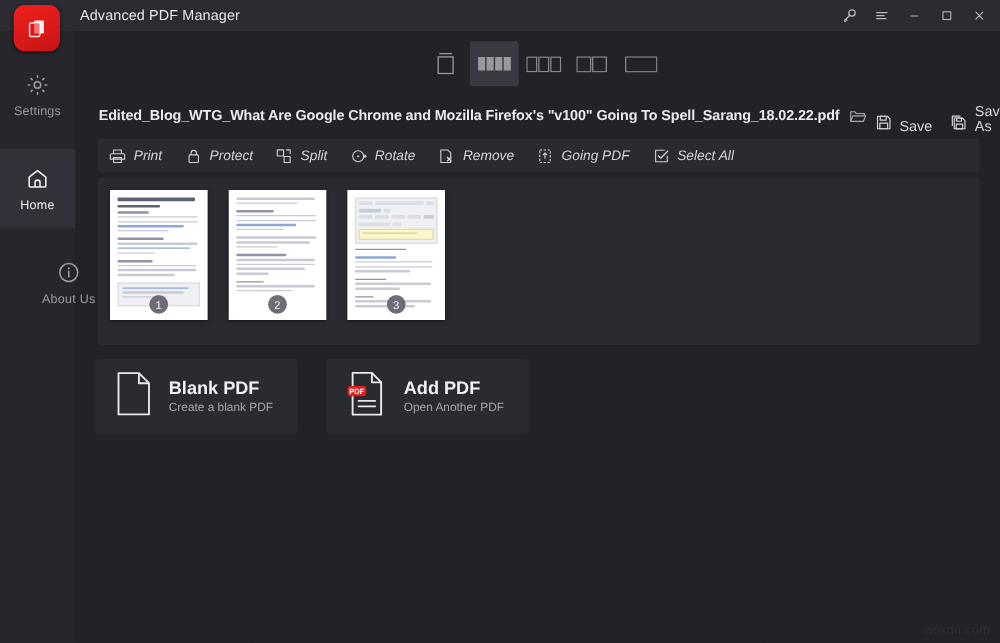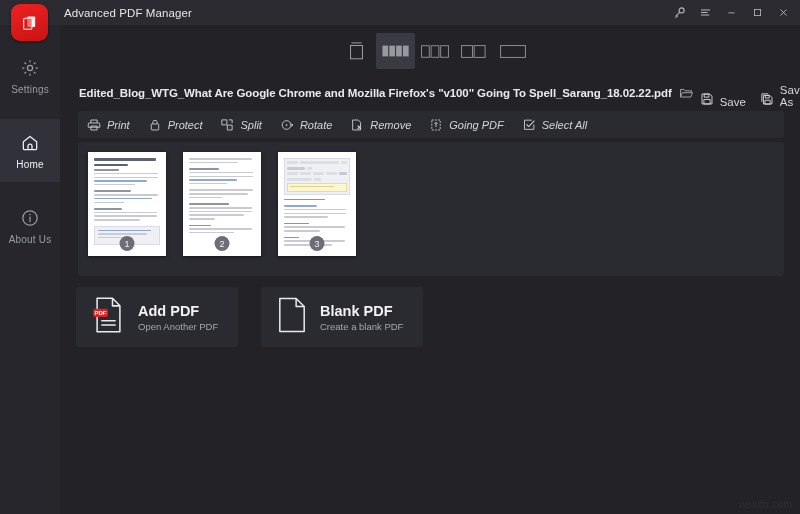--- a/index.html
+++ b/index.html
@@ -47,21 +47,21 @@
   .side-item{
     width:60px;height:63px;
     display:flex;flex-direction:column;align-items:center;justify-content:center;
     gap:5px;color:#9b9ba4;cursor:default;
   }
   .side-item .side-ico{height:22px;display:flex;align-items:center;justify-content:center;}
   .side-item .side-lb{font-size:10px;letter-spacing:.2px;}
   .side-item.active{background:#313139;color:#f1f1f4;}
   .side-item:nth-child(1){margin-top:19px;}
   .side-item:nth-child(2){margin-top:12px;}
-  .side-item:nth-child(3){margin-top:12px;}
+  .side-item:nth-child(3){margin-top:12px;padding-left:25px;}
 
   
   .viewbar{
     position:absolute;left:337px;top:33px;
     height:36px;background:#222227;border-radius:3px;
     display:flex;align-items:center;
   }
   .view-btn{
     width:39px;height:36px;display:flex;align-items:center;justify-content:center;
     cursor:default;border-radius:2px;
@@ -479,43 +479,43 @@
         <div class="tl" style="width:72%"></div>
       </div>
       <div class="thumb-badge">3</div>
     </div>
   </div>
 
   <div class="cards">
 
     <div class="card">
       <span>
+        <svg width="30" height="38" viewBox="0 0 32 40" fill="none" stroke="#e9e9ee" stroke-width="1.6" stroke-linejoin="round">
+          <path d="M3 2.4h17.4L29 11V37.6H3Z"></path>
+          <path d="M20.4 2.4V11H29"></path>
+        </svg>
+      </span>
+      <span class="card-txt">
+        <span class="card-title">Blank PDF</span>
+        <span class="card-sub">Create a blank PDF</span>
+      </span>
+    </div>
+
+    <div class="card">
+      <span>
         <svg width="33" height="38" viewBox="0 0 34 40" fill="none" stroke="#e9e9ee" stroke-width="1.6" stroke-linejoin="round">
           <path d="M5 2.4h16.2L29 10.2V37.6H5Z"></path>
           <path d="M21.2 2.4v8h7.8"></path>
           <path d="M10 26h14M10 30.6h14" stroke-width="1.6" stroke-linecap="round"></path>
           <rect x="0.8" y="13.4" width="15.6" height="8.6" rx="2" fill="#e02020" stroke="none"></rect>
           <text x="8.6" y="19.9" font-family="Liberation Sans, sans-serif" font-size="6.4" font-weight="bold" fill="#ffffff" text-anchor="middle" stroke="none">PDF</text>
         </svg>
       </span>
       <span class="card-txt">
         <span class="card-title">Add PDF</span>
         <span class="card-sub">Open Another PDF</span>
       </span>
     </div>
-
-    <div class="card">
-      <span>
-        <svg width="30" height="38" viewBox="0 0 32 40" fill="none" stroke="#e9e9ee" stroke-width="1.6" stroke-linejoin="round">
-          <path d="M3 2.4h17.4L29 11V37.6H3Z"></path>
-          <path d="M20.4 2.4V11H29"></path>
-        </svg>
-      </span>
-      <span class="card-txt">
-        <span class="card-title">Blank PDF</span>
-        <span class="card-sub">Create a blank PDF</span>
-      </span>
-    </div>
   </div>
 
   <div class="watermark">wsxdn.com</div>
 
 </div>
 
 </body></html>

